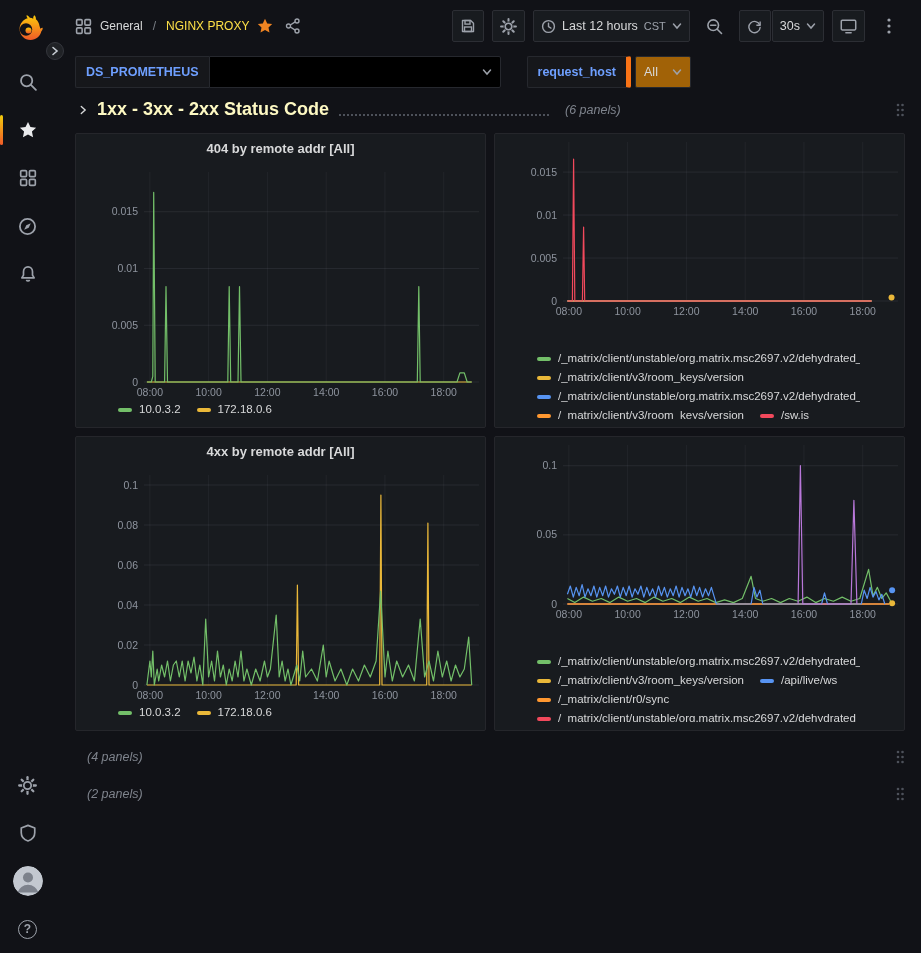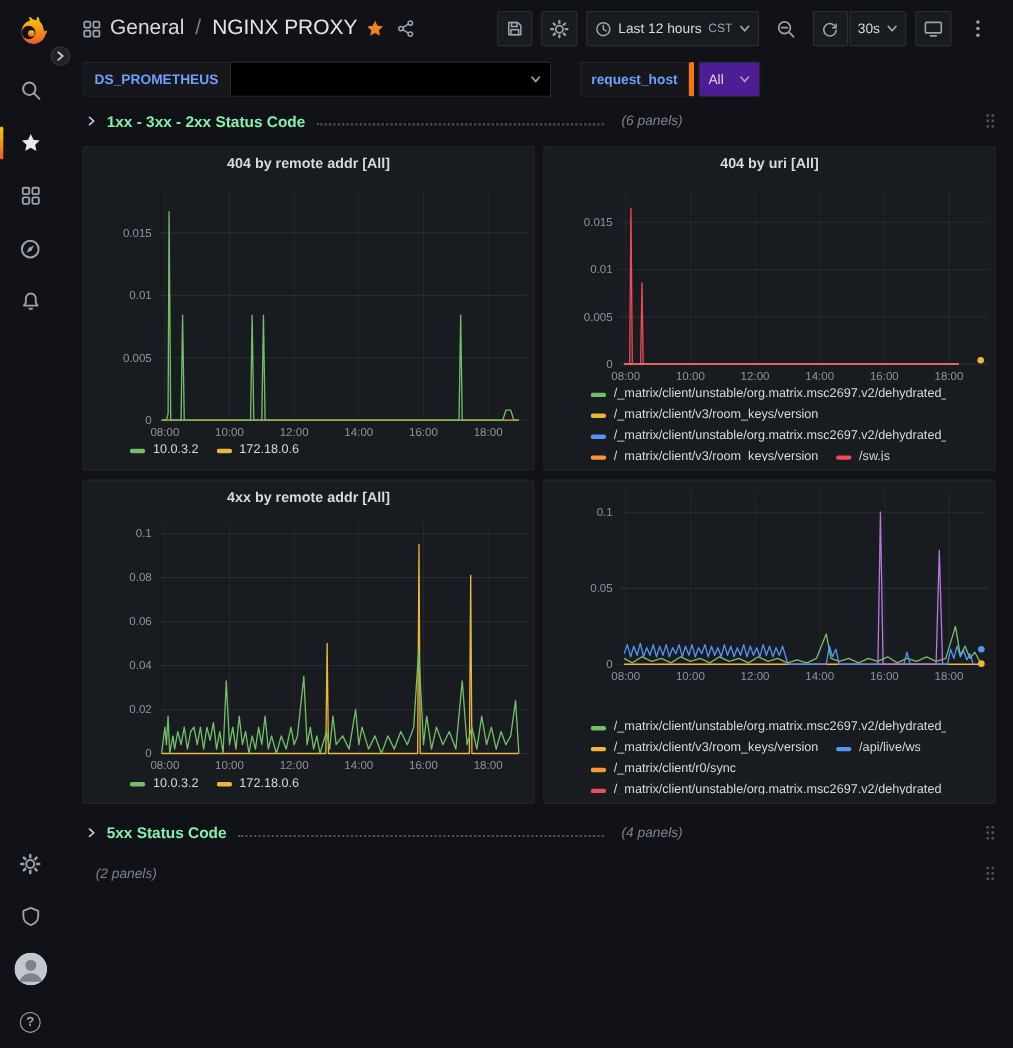--- a/index.html
+++ b/index.html
@@ -12,43 +12,43 @@
   .nav-item{width:55px;height:48px;display:flex;align-items:center;justify-content:center;position:relative;color:#9da2ab;cursor:pointer}
   .nav-item.active{color:#e9eaec}
   .nav-item.active::before{content:"";position:absolute;left:0;top:9px;bottom:9px;width:3px;border-radius:2px;background:linear-gradient(#f2cc0c,#f05a28)}
   .sb-spacer{flex:1}
   .expand-btn{position:absolute;left:46px;top:42px;width:18px;height:18px;border-radius:50%;background:#202226;border:1px solid #34363c;color:#c7cdd4;display:flex;align-items:center;justify-content:center;z-index:5;cursor:pointer}
   .avatar{width:30px;height:30px;border-radius:50%;overflow:hidden}
   .q-circle{width:19px;height:19px;border-radius:50%;border:1.6px solid #9da2ab;display:flex;align-items:center;justify-content:center;font-size:12px;font-weight:700;color:#9da2ab}
   
   .main{flex:1;display:flex;flex-direction:column;min-width:0}
   .topbar{height:52px;display:flex;align-items:center;padding:0 16px 0 20px;flex:0 0 52px}
-  .crumb{display:flex;align-items:center;gap:8px;font-size:19px}
+  .crumb{display:flex;align-items:center;gap:8px;font-size:12px}
   .crumb .sec{color:#d8d9da}
   .crumb .sep{color:#7b8087;margin:0 2px}
-  .crumb .ttl{color:#e5e5e5}
+  .crumb .ttl{color:#fde047}
   .top-right{margin-left:auto;display:flex;align-items:center;gap:8px}
   .hbtn{height:32px;min-width:32px;padding:0 7px;display:flex;align-items:center;justify-content:center;gap:6px;background:#181b1f;border:1px solid #2c2e34;border-radius:2px;color:#9da2ab;cursor:pointer}
   .hbtn.text{color:#d8d9da;font-size:12.5px}
   .hbtn.noborder{background:transparent;border-color:transparent}
   .zone{font-size:11px;color:#9da2ab}
   
   .varbar{height:40px;flex:0 0 40px;display:flex;align-items:center;padding:0 16px 0 20px;gap:0}
   .vargroup{display:flex;align-items:center}
   .varlabel{height:32px;display:flex;align-items:center;padding:0 10px;background:#16171b;border:1px solid #26282e;border-right:none;border-radius:2px 0 0 2px;color:#6e9fff;font-size:12.5px;font-weight:600;cursor:pointer}
   .varvalue{height:32px;display:flex;align-items:center;justify-content:flex-end;padding:0 8px;background:#000;border:1px solid #26282e;border-radius:0 2px 2px 0;min-width:292px;color:#9da2ab;cursor:pointer}
-  .varvalue.light{background:#4c1d95;min-width:56px;justify-content:space-between;gap:8px;color:#d8d9da;font-size:12.5px}
+  .varvalue.light{background:#a16207;min-width:56px;justify-content:space-between;gap:8px;color:#d8d9da;font-size:12.5px}
   .vgap{width:26px}
   .sgap{width:4px}
   
   .content{flex:1;overflow:hidden;padding:4px 16px 0 20px}
   .row-head{display:flex;align-items:center;height:27px;margin-bottom:10px;cursor:pointer}
   .row-title-wrap{display:flex;align-items:flex-end;width:478px}
   .row-chevron{width:16px;height:16px;display:flex;align-items:center;justify-content:center;margin-right:6px;flex:0 0 16px;align-self:center}
-  .row-title{font-size:14px;font-weight:700;color:#86efac;white-space:nowrap}
+  .row-title{font-size:18px;font-weight:700;color:#fef9c3;white-space:nowrap}
   .leader{flex:1;border-bottom:2px dotted #4d515a;margin:0 4px 4px 10px}
   .row-count{font-style:italic;color:#7e838c;font-size:12.5px;margin-left:12px;white-space:nowrap}
   .row-handle{margin-left:auto;opacity:.85}
   .grid{display:grid;grid-template-columns:1fr 1fr;gap:8px;margin:2px 0 12px}
   .panel{height:295px;background:#181b1f;border:1px solid #25262b;border-radius:2px;display:flex;flex-direction:column;padding:0 28px 8px;min-width:0}
   .panel-title{height:30px;line-height:30px;text-align:center;font-size:13px;font-weight:600;color:#d8d9da;white-space:nowrap;overflow:hidden;cursor:pointer}
   .chart{flex:1;position:relative;min-height:0}
   .chart svg{position:absolute;left:0;top:0;font-family:inherit}
   .legend{display:flex;flex-wrap:wrap;align-content:flex-start;padding-left:14px;font-size:11.5px;color:#d8d9da;overflow:hidden}
   .legend.clip{max-height:70px}
@@ -356,21 +356,20 @@
                 <span class="lbl">10.0.3.2</span>
               </span>
               <span class="legend-item">
                 <span class="swatch" style="background: rgb(234, 184, 57);"></span>
                 <span class="lbl">172.18.0.6</span>
               </span>
             </div>
         </div>
 
         <div class="panel">
-          <div class="panel-title">404 by uri [All]</div>
           <div class="chart">
             <svg width="385" height="185">
                 <line x1="45.877192982456144" x2="45.877192982456144" y1="8" y2="167" stroke="rgba(204,204,220,0.06)" stroke-width="1"></line>
                 <line x1="104.64912280701756" x2="104.64912280701756" y1="8" y2="167" stroke="rgba(204,204,220,0.06)" stroke-width="1"></line>
                 <line x1="163.42105263157896" x2="163.42105263157896" y1="8" y2="167" stroke="rgba(204,204,220,0.06)" stroke-width="1"></line>
                 <line x1="222.19298245614038" x2="222.19298245614038" y1="8" y2="167" stroke="rgba(204,204,220,0.06)" stroke-width="1"></line>
                 <line x1="280.96491228070175" x2="280.96491228070175" y1="8" y2="167" stroke="rgba(204,204,220,0.06)" stroke-width="1"></line>
                 <line x1="339.7368421052632" x2="339.7368421052632" y1="8" y2="167" stroke="rgba(204,204,220,0.06)" stroke-width="1"></line>
                 <line x1="40" x2="375" y1="167" y2="167" stroke="rgba(204,204,220,0.09)" stroke-width="1"></line>
                 <text x="34" y="170.5" text-anchor="end" fill="#8e949e" font-size="10.5">0</text>
@@ -513,29 +512,20 @@
               <span class="legend-item">
                 <span class="swatch" style="background: rgb(242, 73, 92);"></span>
                 <span class="lbl">/_matrix/client/unstable/org.matrix.msc2697.v2/dehydrated_device</span>
               </span>
             </div>
         </div>
 
       </div>
 
       <div class="row-head">
-        <div class="row-title-wrap">
-          <span class="row-chevron">
-            <svg width="12" height="12" viewBox="0 0 14 14">
-                <polyline points="5,3 9.5,7 5,11" fill="none" stroke="#d8d9da" stroke-width="1.6" stroke-linecap="round"></polyline>
-              </svg>
-          </span>
-          <span class="row-title">5xx Status Code</span>
-          <span class="leader"></span>
-        </div>
         <span class="row-count">(4 panels)</span>
         <span class="row-handle">
           <svg width="10" height="16" viewBox="0 0 10 16">
               <g fill="#585d66">
                 <circle cx="3" cy="3" r="1.3"></circle>
                 <circle cx="7.5" cy="3" r="1.3"></circle>
                 <circle cx="3" cy="8" r="1.3"></circle>
                 <circle cx="7.5" cy="8" r="1.3"></circle>
                 <circle cx="3" cy="13" r="1.3"></circle>
                 <circle cx="7.5" cy="13" r="1.3"></circle>

